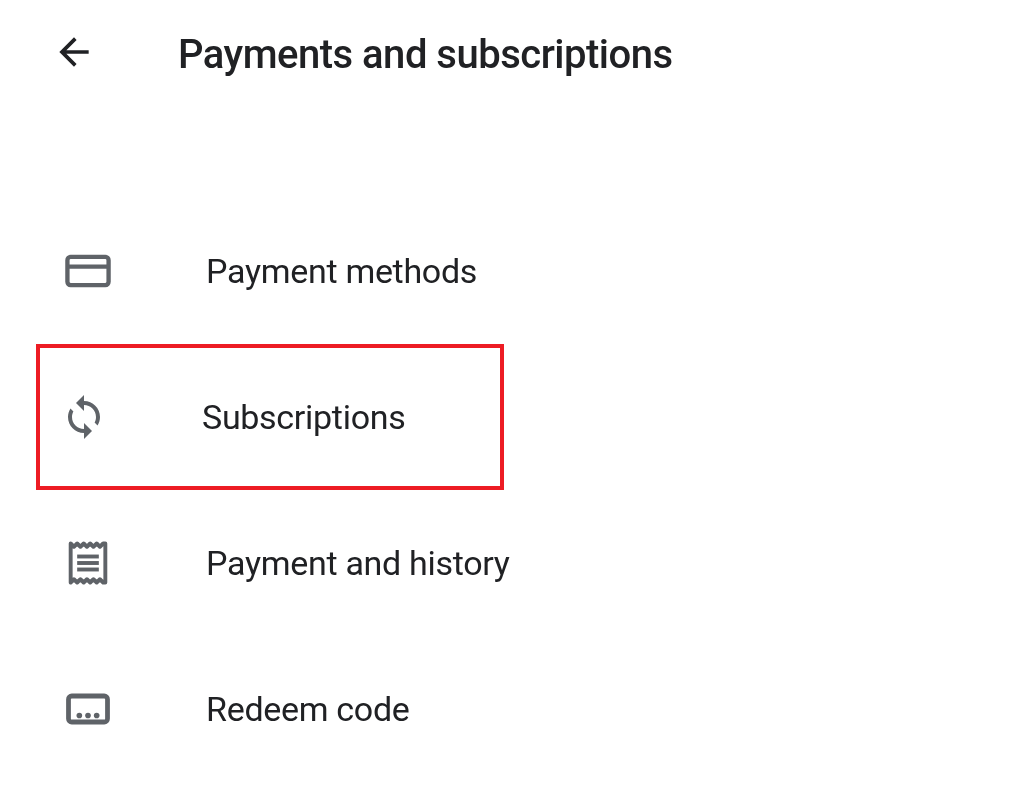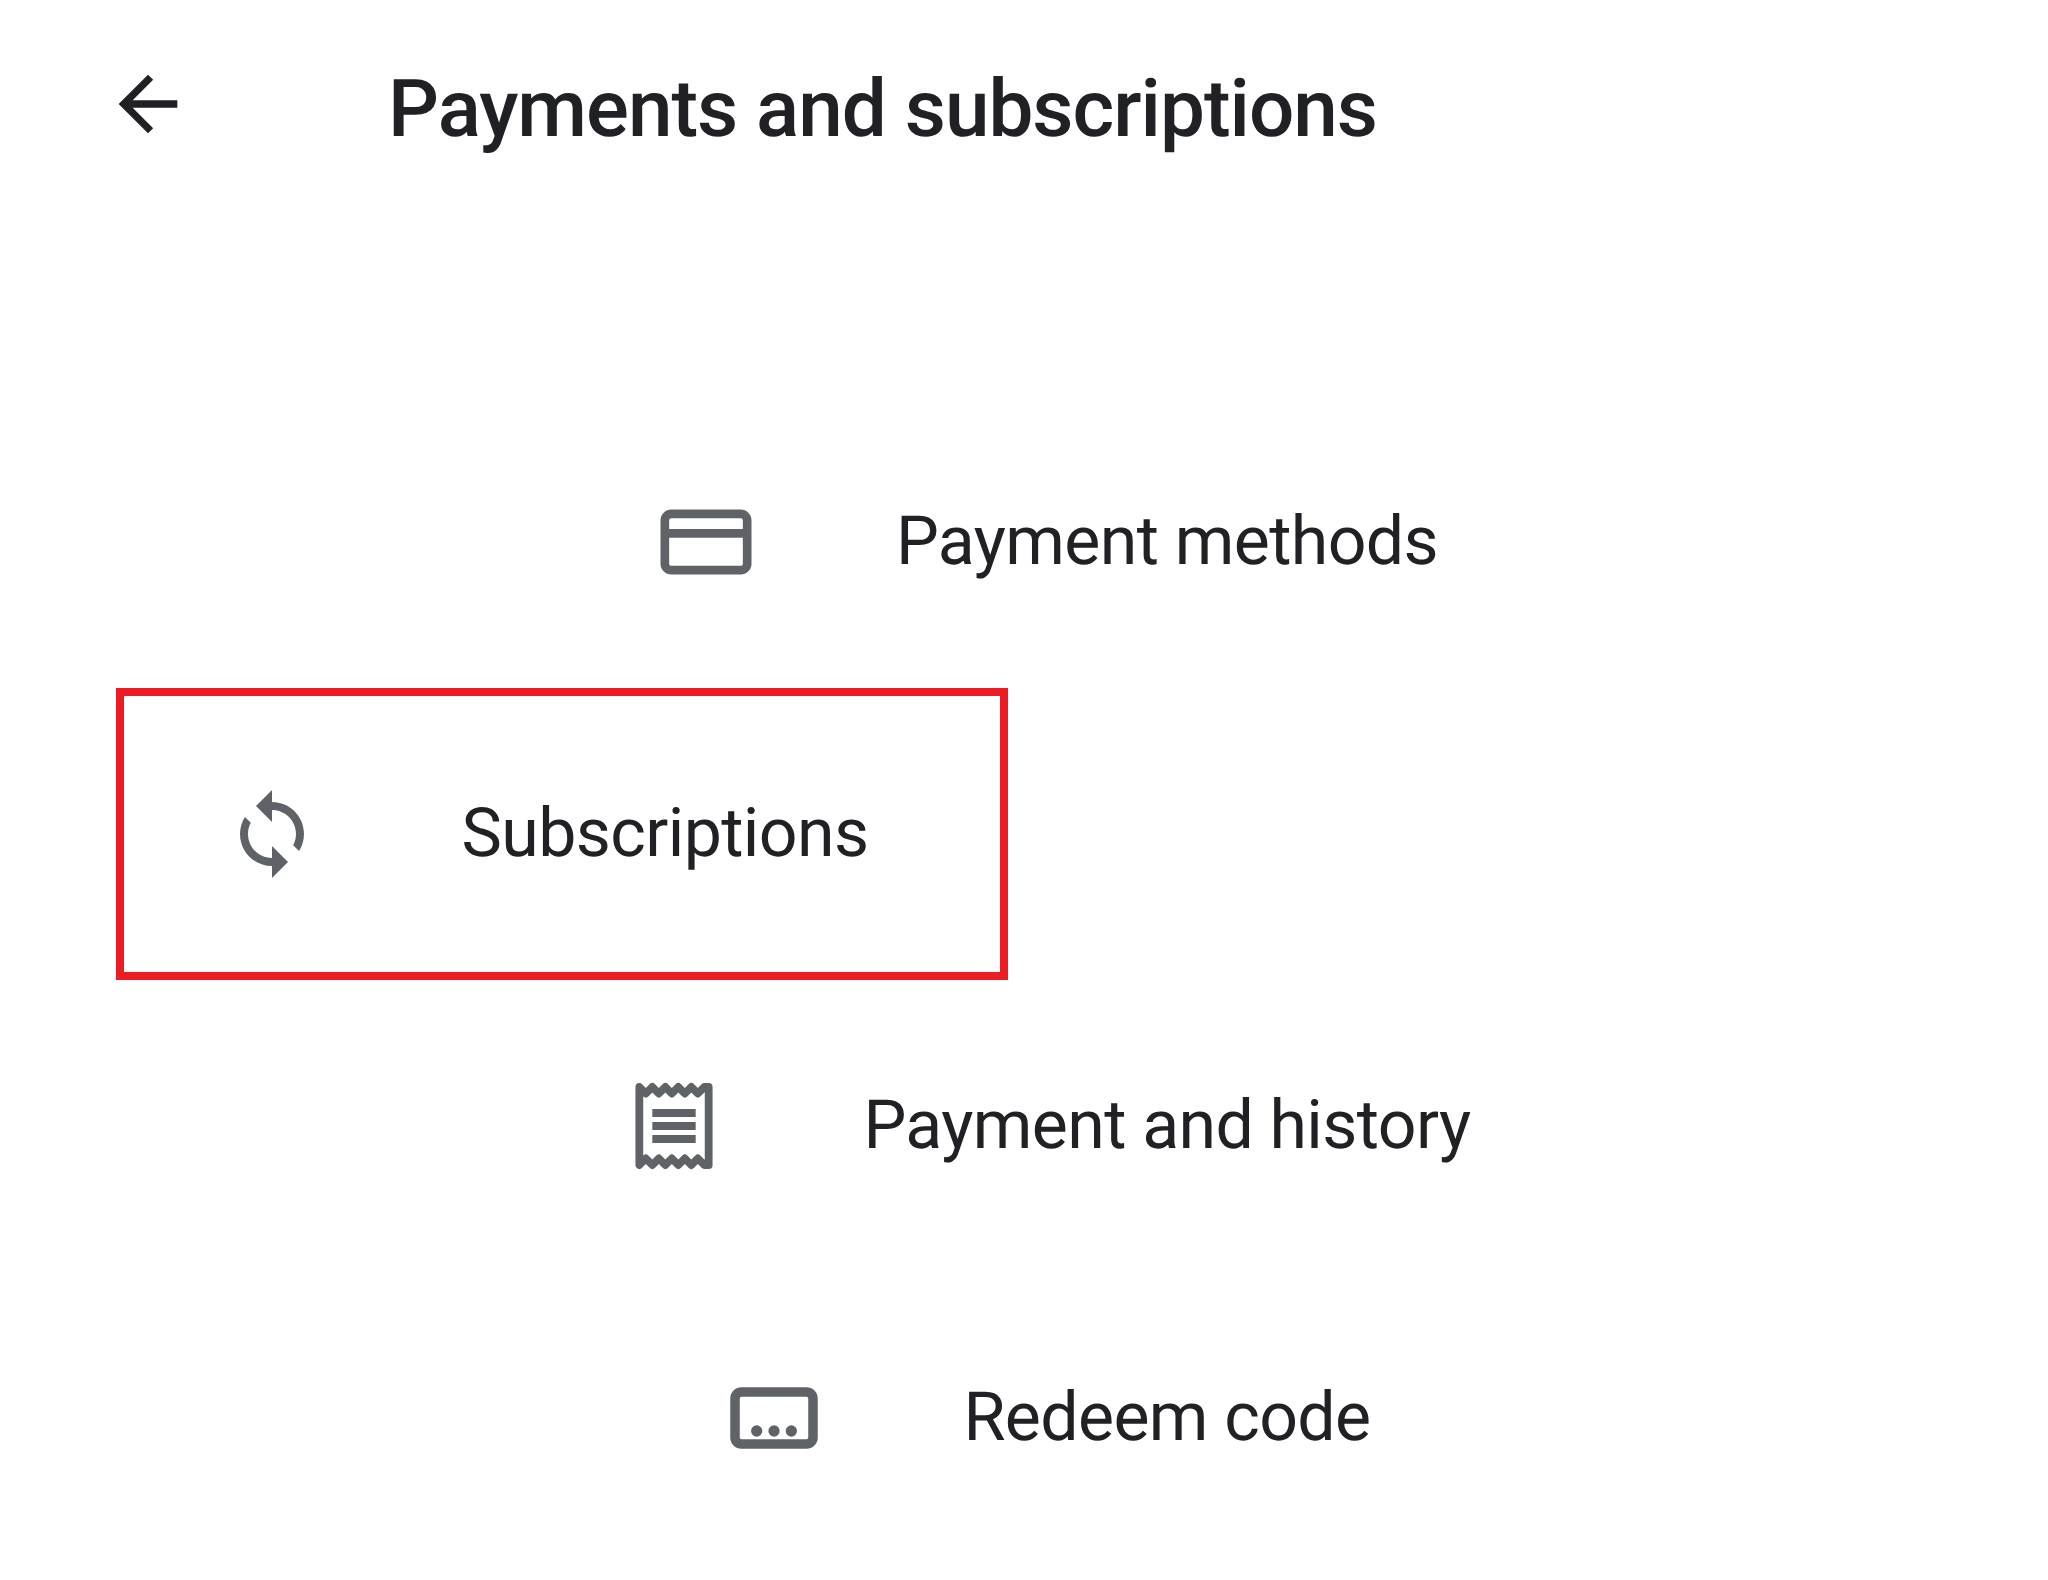--- a/index.html
+++ b/index.html
@@ -22,38 +22,36 @@
       display: flex;
       align-items: center;
       justify-content: center;
       cursor: pointer;
     }
     .page-title {
       font-size: 40px;
       font-weight: 500;
       color: #202124;
       letter-spacing: -0.5px;
-      margin-left: 16px;
     }
     .menu-list {
       padding: 100px 0 0 0;
     }
     .menu-item {
       display: flex;
       align-items: center;
       padding: 45px 40px 45px 60px;
-      gap: 67px;
+      gap: 90px;
       cursor: pointer;
       position: relative;
-      justify-content: center;
     }
     .menu-item.highlighted {
       outline: 4px solid #ed1c24;
       outline-offset: -4px;
-      margin-left: 58px;
+      margin-left: 36px;
       margin-right: 520px;
       padding-left: 20px;
     }
     .menu-icon {
       width: 56px;
       height: 56px;
       display: flex;
       align-items: center;
       justify-content: center;
       flex-shrink: 0;

